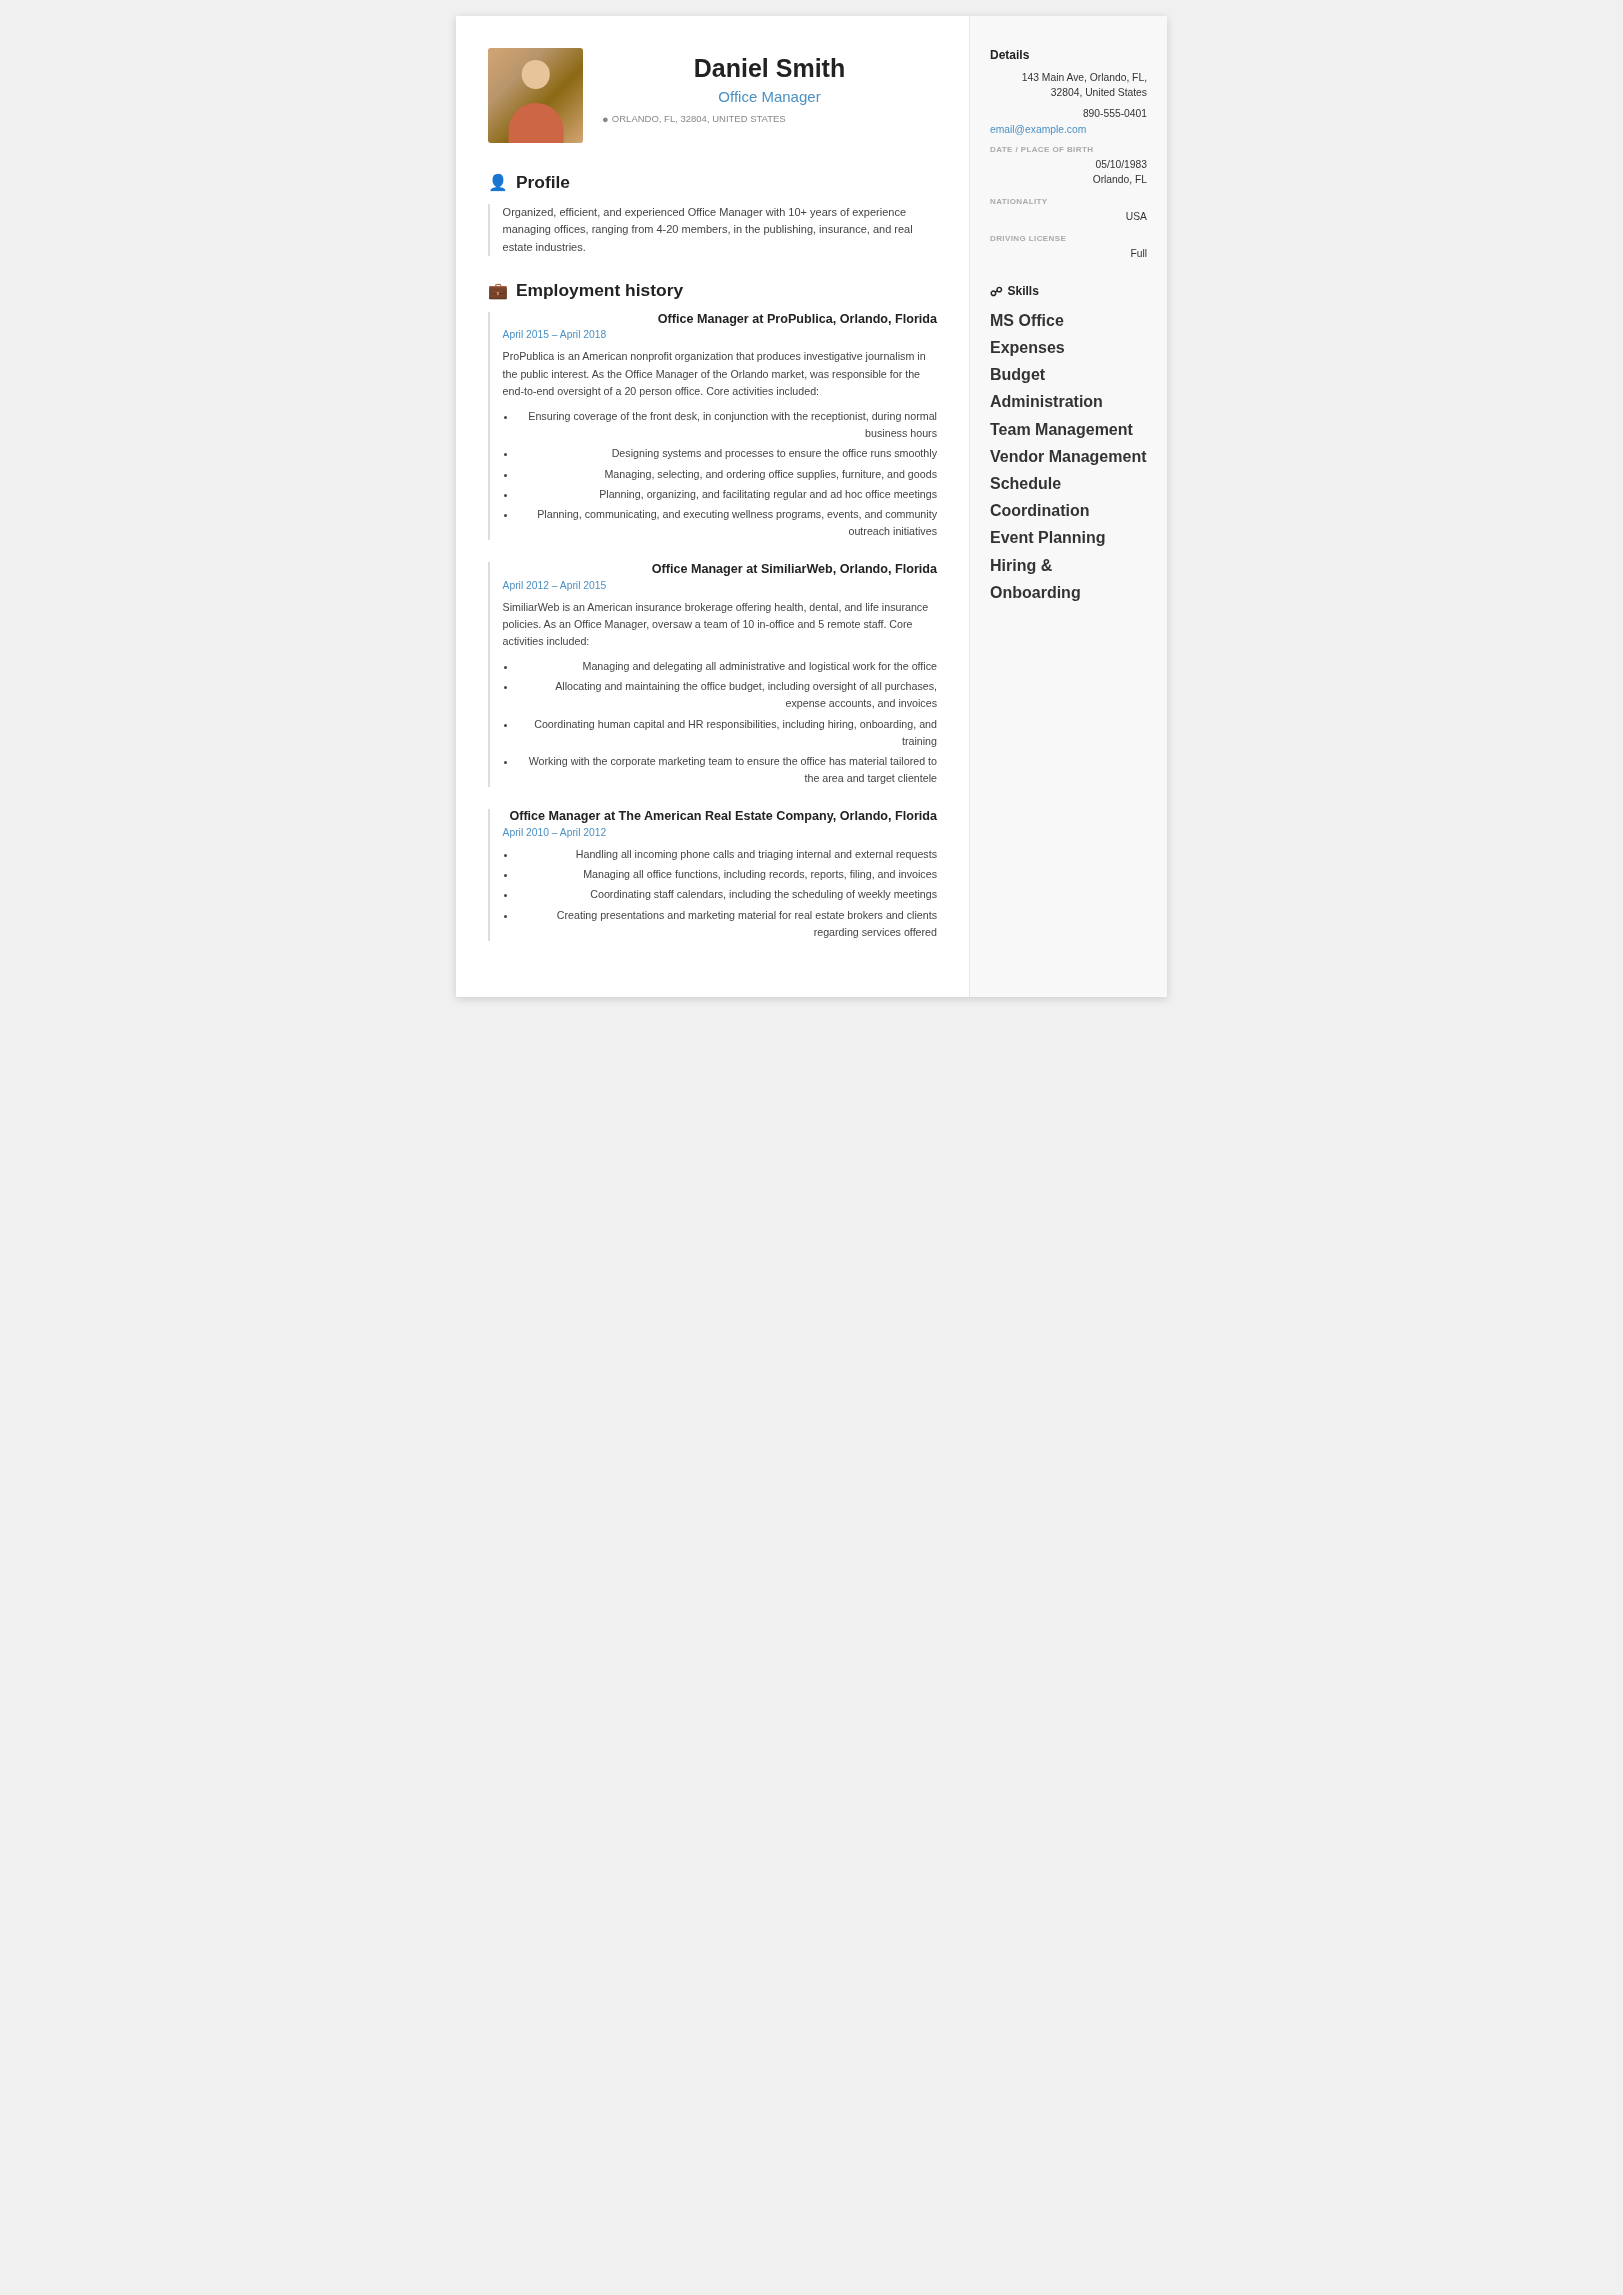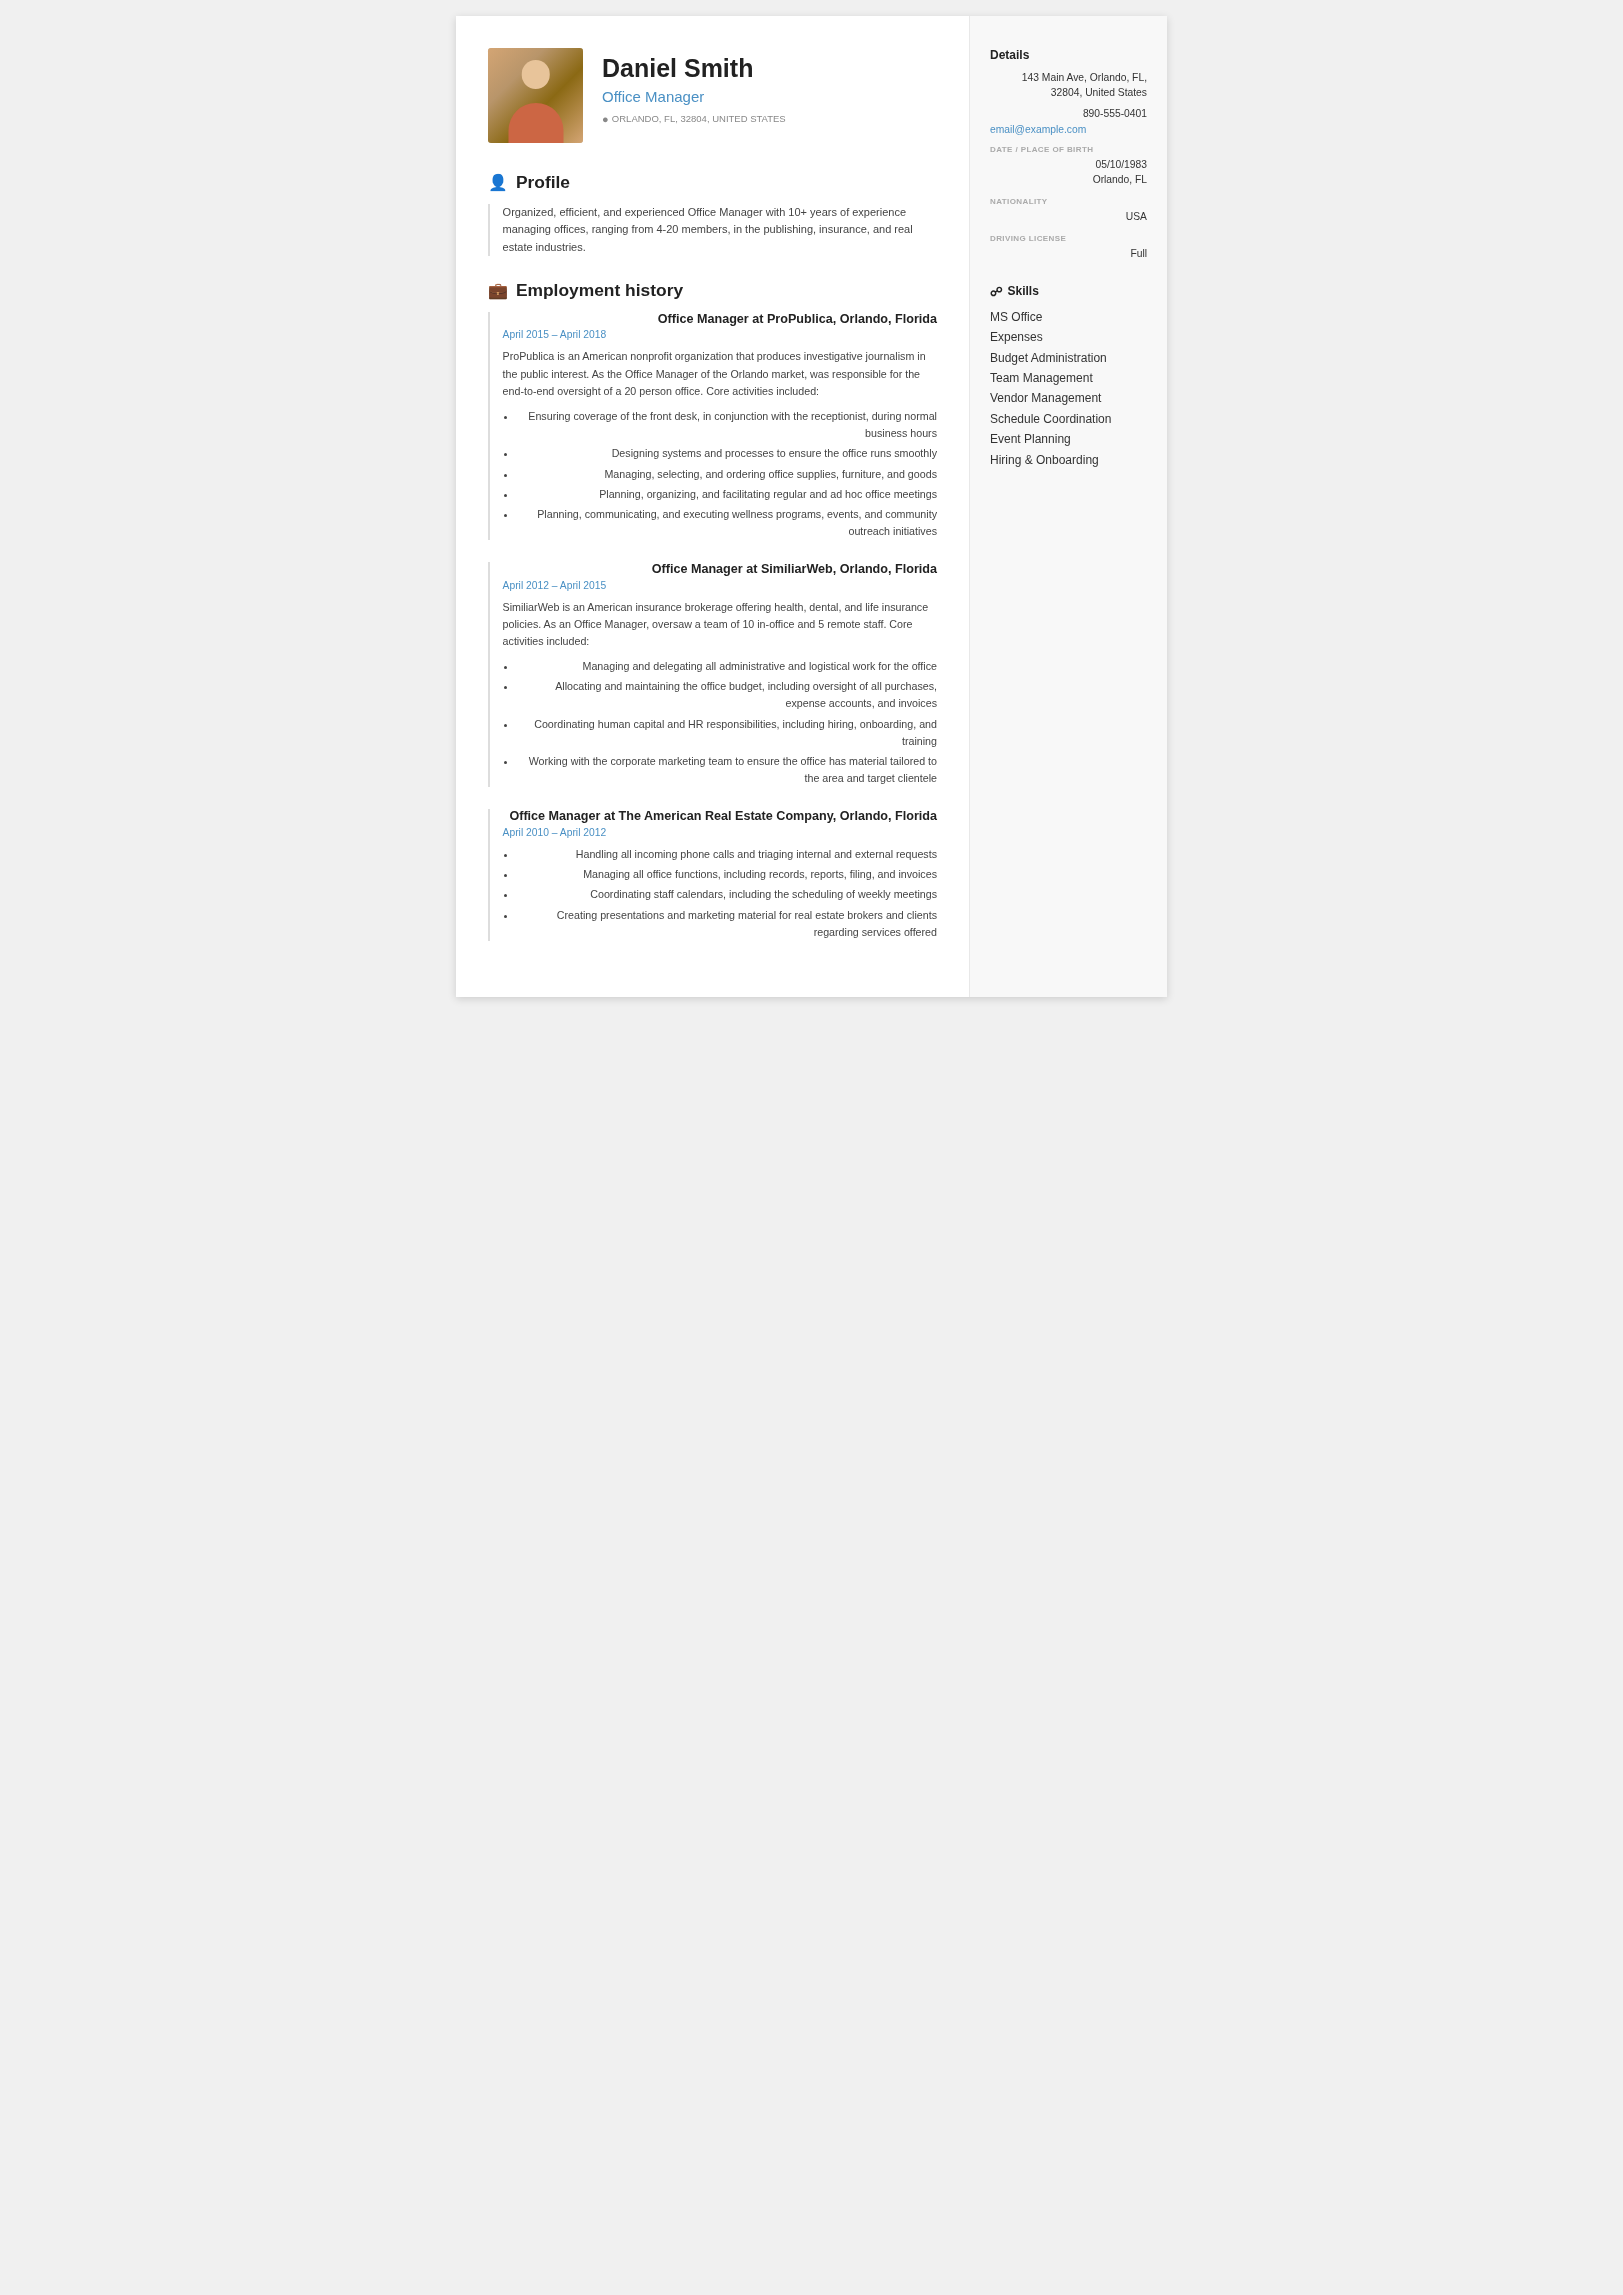--- a/index.html
+++ b/index.html
@@ -26,20 +26,21 @@
       padding: 32px 20px;
       border-left: 0.8px solid #e8e8e8;
     }
 
     
     .header {
       display: flex;
       align-items: flex-start;
       margin-bottom: 28.5px;
       gap: 19px;
+      text-align: center;
     }
     .avatar {
       width: 95px;
       height: 95px;
       border-radius: 3.2px;
       background: #c8b8a2;
       overflow: hidden;
       flex-shrink: 0;
       position: relative;
     }
@@ -192,23 +193,24 @@
       color: #333;
       line-height: 1.5;
       text-align: right;
     }
     .sidebar-link {
       font-size: 10.3px;
       color: #4a90c4;
       text-decoration: none;
     }
     .skill-item {
-      font-size: 12px;
+      font-size: 16px;
       color: #333;
       line-height: 1.7;
+      font-weight: bold;
     }
     .sidebar-icon {
       font-size: 12.6px;
     }
   </style>
 </head>
 <body>
 
 <div class="resume">
 

